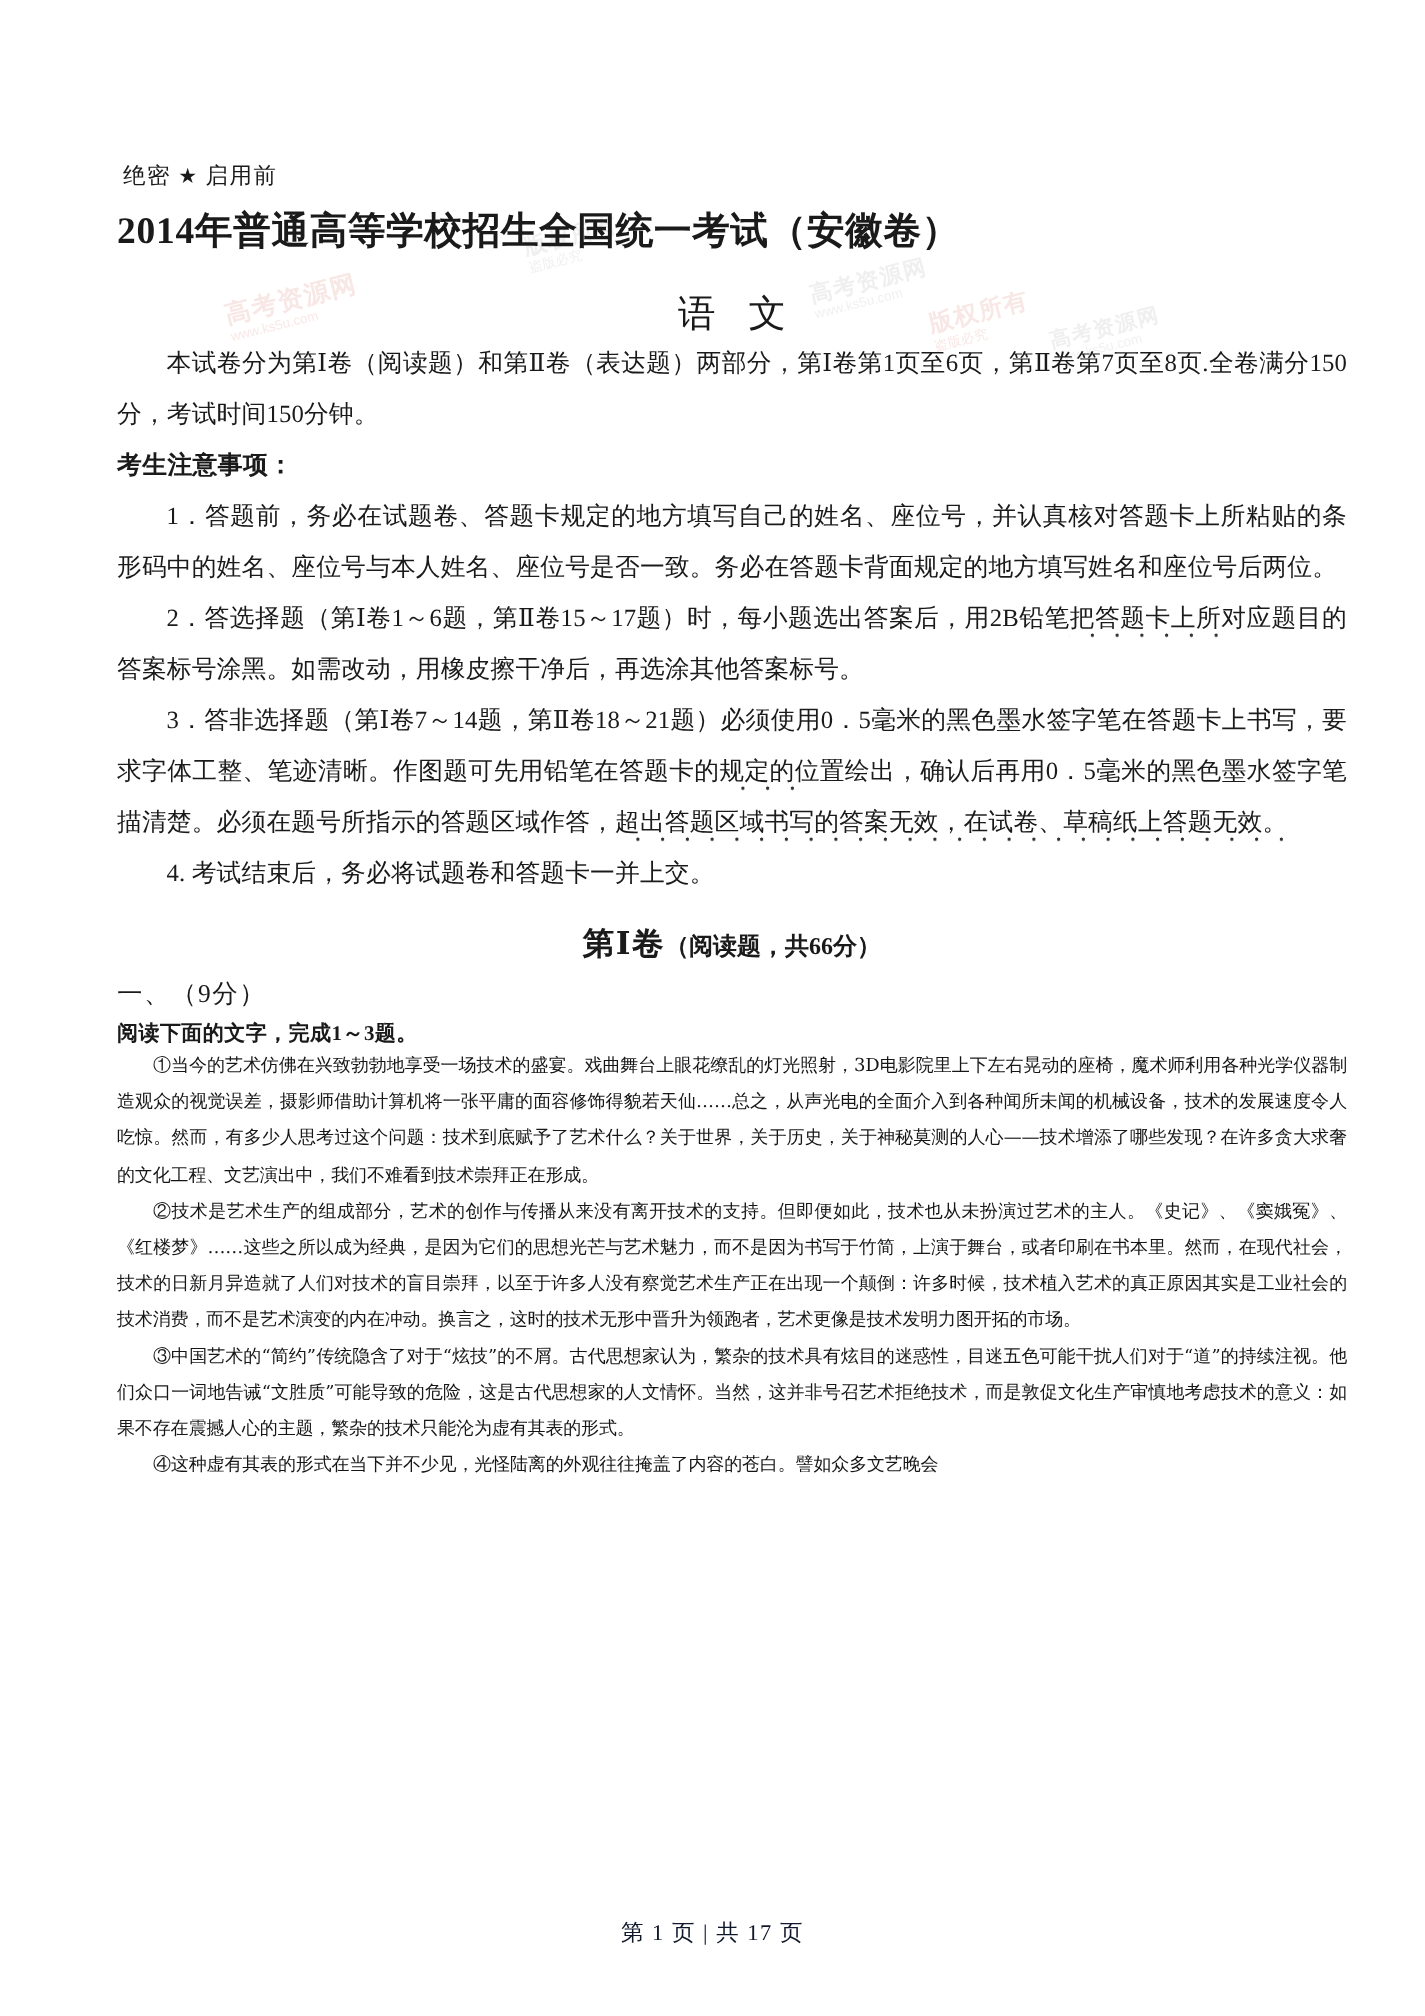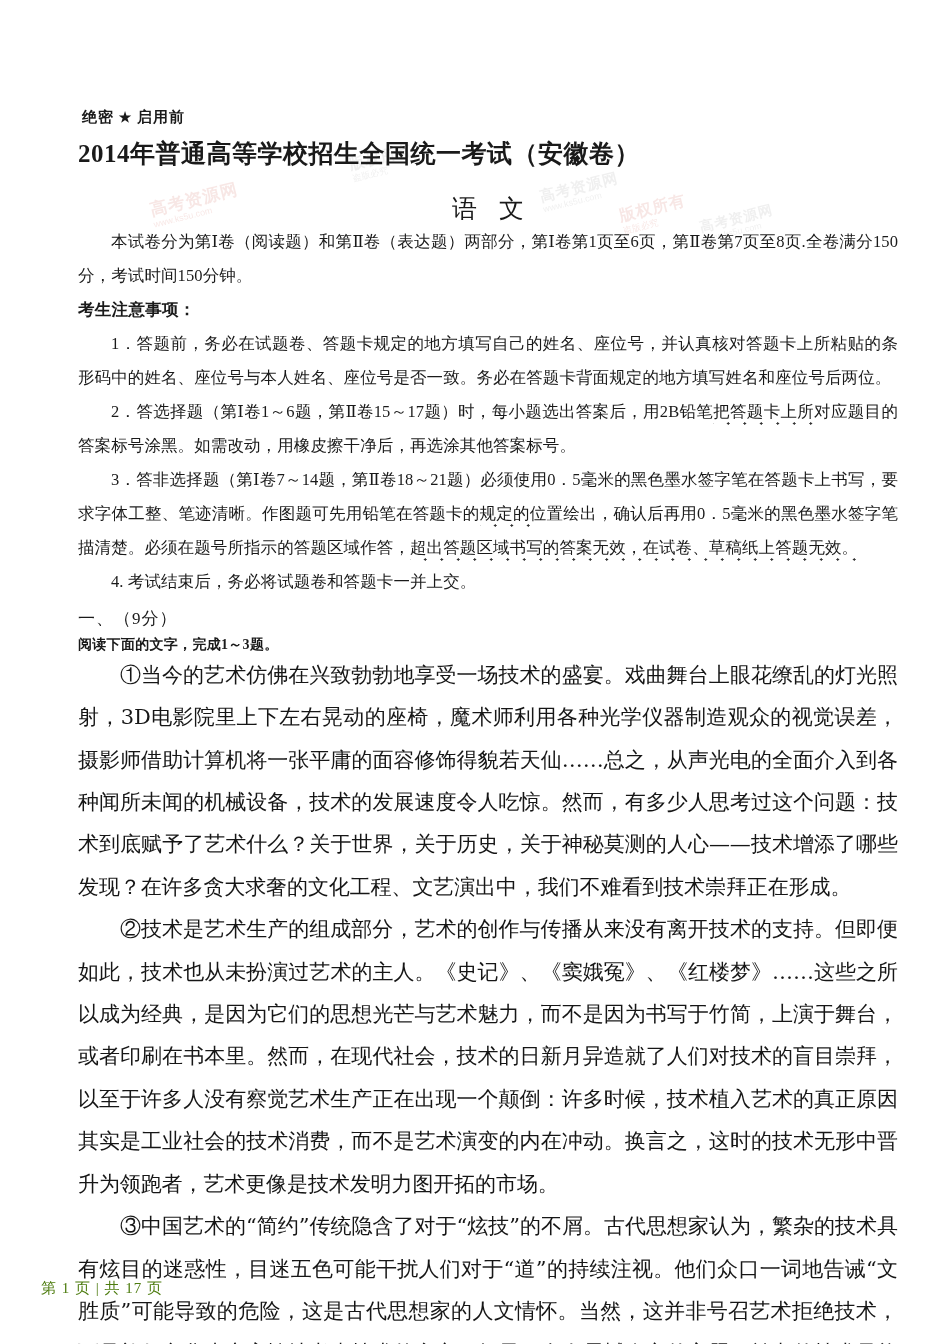--- a/index.html
+++ b/index.html
@@ -52,21 +52,20 @@
     z-index: 2;
     padding: 108px 52px 0 78px;
   }
 
   
   .secret-line {
     font-size: 15px;
     font-family: "Liberation Serif", serif;
     letter-spacing: 1px;
     margin: 0 0 10px 4px;
-    font-weight: bold;
   }
   .secret-line .star { font-size: 14px; }
 
   
   .main-title {
     text-align: left;
     font-size: 25px;
     font-weight: bold;
     letter-spacing: 0.5px;
     margin: 6px 0 0 0;
@@ -144,44 +143,43 @@
   }
   .sec-instruction {
     font-size: 14px;
     font-weight: bold;
     margin: 6px 0 0 0;
     letter-spacing: 0.3px;
   }
 
   
   .passage p {
-    font-size: 21px;
+    font-size: 12px;
     line-height: 2.02;
     margin: 0;
     text-align: justify;
     text-justify: inter-character;
     text-indent: 2em;
     font-family: "DejaVu Serif", "Liberation Serif", serif;
     letter-spacing: -0.1px;
     color: #161616;
   }
 
   
   .footer {
     position: absolute;
     left: 0;
     right: 0;
     bottom: 46px;
-    text-align: left;
+    text-align: center;
     font-size: 15px;
-    color: #4d7c0f;
+    color: #0f172a;
     font-family: "Liberation Serif", serif;
     letter-spacing: 1px;
     z-index: 3;
-    margin-left: 41px;
   }
 </style>
 </head>
 <body>
 
 <div class="page">
 
   <div class="watermark-layer">
     <div class="wm wm-red" style="left:150px; top:188px; font-size:17px;">
       <span>高考资源网</span>
@@ -221,20 +219,23 @@
     <p class="bold-head">考生注意事项：</p>
 
     <p class="blk indent2 notice-item">1．答题前，务必在试题卷、答题卡规定的地方填写自己的姓名、座位号，并认真核对答题卡上所粘贴的条形码中的姓名、座位号与本人姓名、座位号是否一致。务必在答题卡背面规定的地方填写姓名和座位号后两位。</p>
 
     <p class="blk indent2 notice-item"><span>2．答选择题（第Ⅰ卷1～6题，第Ⅱ卷15～17题）时，每小题选出答案后，用2B铅笔</span><span class="dots">把答题卡上所</span><span>对应题目的答案标号涂黑。如需改动，用橡皮擦干净后，再选涂其他答案标号。</span></p>
 
     <p class="blk indent2 notice-item"><span>3．答非选择题（第Ⅰ卷7～14题，第Ⅱ卷18～21题）必须使用0．5毫米的黑色墨水签字笔在答题卡上书写，要求字体工整、笔迹清晰。作图题可先用铅笔在答题卡的</span><span class="dots">规定的</span><span>位置绘出，确认后再用0．5毫米的黑色墨水签字笔描清楚。必须在题号所指示的答题区域作答，</span><span class="dots">超出答题区域书写的答案无效，在试卷、草稿纸上答题无效。</span></p>
 
     <p class="blk indent2 notice-item">4. 考试结束后，务必将试题卷和答题卡一并上交。</p>
 
+    <div class="juan-heading">
+      <span class="big">第Ⅰ卷</span><span class="small">（阅读题，共66分）</span>
+    </div>
 
     <p class="sec-num">一、（9分）</p>
     <p class="sec-instruction">阅读下面的文字，完成1～3题。</p>
 
     <div class="passage">
       <p>①当今的艺术仿佛在兴致勃勃地享受一场技术的盛宴。戏曲舞台上眼花缭乱的灯光照射，3D电影院里上下左右晃动的座椅，魔术师利用各种光学仪器制造观众的视觉误差，摄影师借助计算机将一张平庸的面容修饰得貌若天仙……总之，从声光电的全面介入到各种闻所未闻的机械设备，技术的发展速度令人吃惊。然而，有多少人思考过这个问题：技术到底赋予了艺术什么？关于世界，关于历史，关于神秘莫测的人心——技术增添了哪些发现？在许多贪大求奢的文化工程、文艺演出中，我们不难看到技术崇拜正在形成。</p>
       <p>②技术是艺术生产的组成部分，艺术的创作与传播从来没有离开技术的支持。但即便如此，技术也从未扮演过艺术的主人。《史记》、《窦娥冤》、《红楼梦》……这些之所以成为经典，是因为它们的思想光芒与艺术魅力，而不是因为书写于竹简，上演于舞台，或者印刷在书本里。然而，在现代社会，技术的日新月异造就了人们对技术的盲目崇拜，以至于许多人没有察觉艺术生产正在出现一个颠倒：许多时候，技术植入艺术的真正原因其实是工业社会的技术消费，而不是艺术演变的内在冲动。换言之，这时的技术无形中晋升为领跑者，艺术更像是技术发明力图开拓的市场。</p>
       <p>③中国艺术的“简约”传统隐含了对于“炫技”的不屑。古代思想家认为，繁杂的技术具有炫目的迷惑性，目迷五色可能干扰人们对于“道”的持续注视。他们众口一词地告诫“文胜质”可能导致的危险，这是古代思想家的人文情怀。当然，这并非号召艺术拒绝技术，而是敦促文化生产审慎地考虑技术的意义：如果不存在震撼人心的主题，繁杂的技术只能沦为虚有其表的形式。</p>
       <p>④这种虚有其表的形式在当下并不少见，光怪陆离的外观往往掩盖了内容的苍白。譬如众多文艺晚会</p>
     </div>

